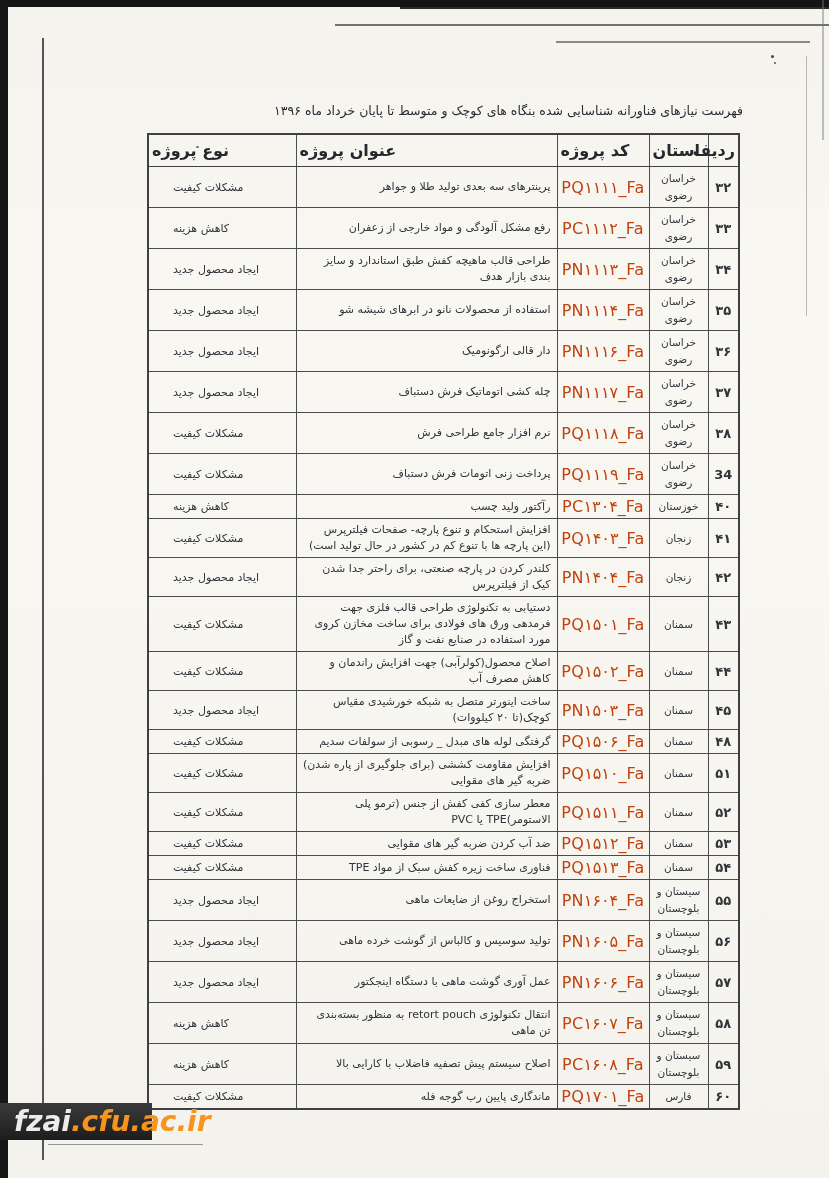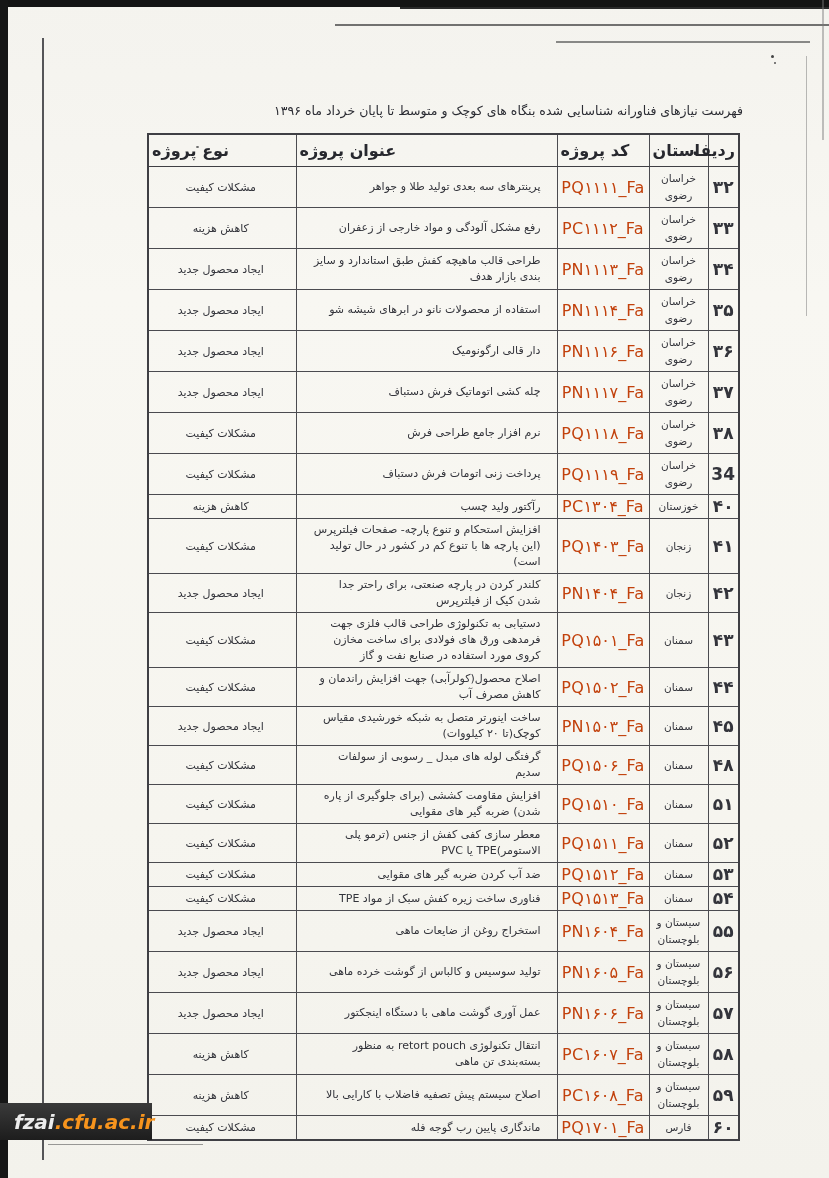--- a/index.html
+++ b/index.html
@@ -36,32 +36,32 @@
     border-collapse:collapse;table-layout:fixed;width:591px;
     direction:rtl;background:transparent;
   }
   th,td{border:1px solid #4b4b50;vertical-align:middle;}
   table{border:2px solid #3f3f44;}
   thead th{
     font-size:16px;font-weight:bold;padding:6px 3px;text-align:left;
     color:#27282e;border-bottom:1.5px solid #3f3f44;
   }
   td{padding:3px 3px;font-size:11px;line-height:15px;color:#33343b;}
-  td.c-row{text-align:center;font-weight:600;font-size:17px;}
+  td.c-row{text-align:center;font-weight:600;font-size:13px;}
   td.c-prov{text-align:center;font-size:10.5px;line-height:17px;padding:3px 2px;margin-left:16px;}
   td.c-code{direction:ltr;text-align:center;font-size:16px;letter-spacing:.3px;color:#c2410c;white-space:nowrap;}
-  td.c-title{text-align:right;padding:3px 16px;line-height:16px;}
-  td.c-type{text-align:center;padding-left:0;font-size:11px;}
+  td.c-title{text-align:right;padding:3px 6px;line-height:16px;}
+  td.c-type{text-align:left;padding-left:24px;font-size:11px;}
 
   
   .watermark{
     position:absolute;left:0;top:1103px;width:152px;height:37px;
     background:linear-gradient(180deg,#3a3a3a,#1d1d1d);
     display:flex;align-items:center;padding-left:14px;box-sizing:border-box;
-    font-style:italic;font-weight:bold;font-size:20px;z-index:5;
+    font-style:italic;font-weight:bold;font-size:28px;z-index:5;
     font-family:"DejaVu Sans",sans-serif;
   }
   .wm-prefix{color:#ececec;}
   .wm-suffix{color:#f7941d;}
 </style>
 </head>
 <body>
 
 <div class="artifact top-edge"></div>
 <div class="artifact top-edge2"></div>

